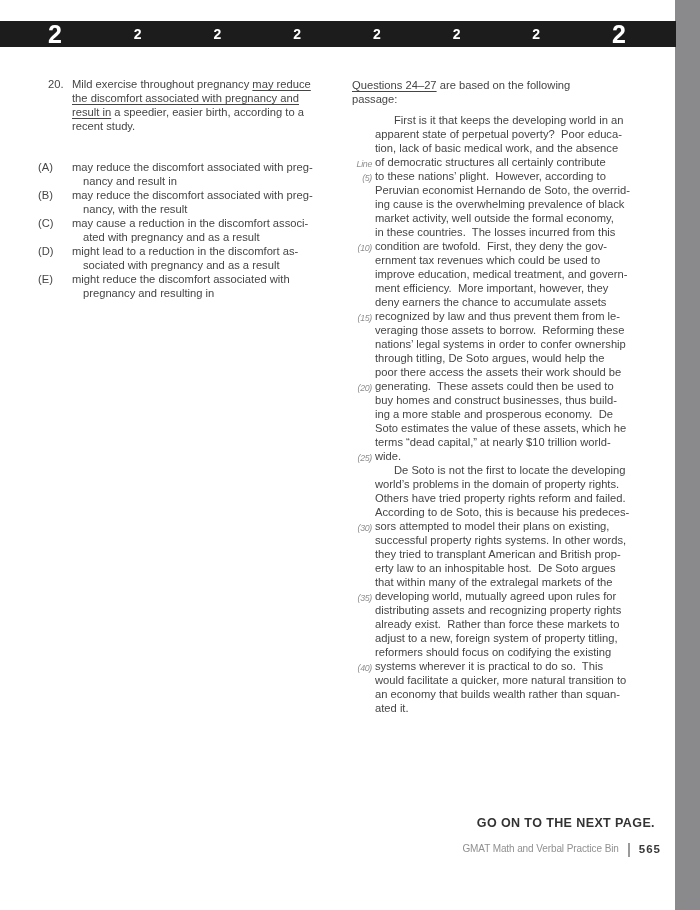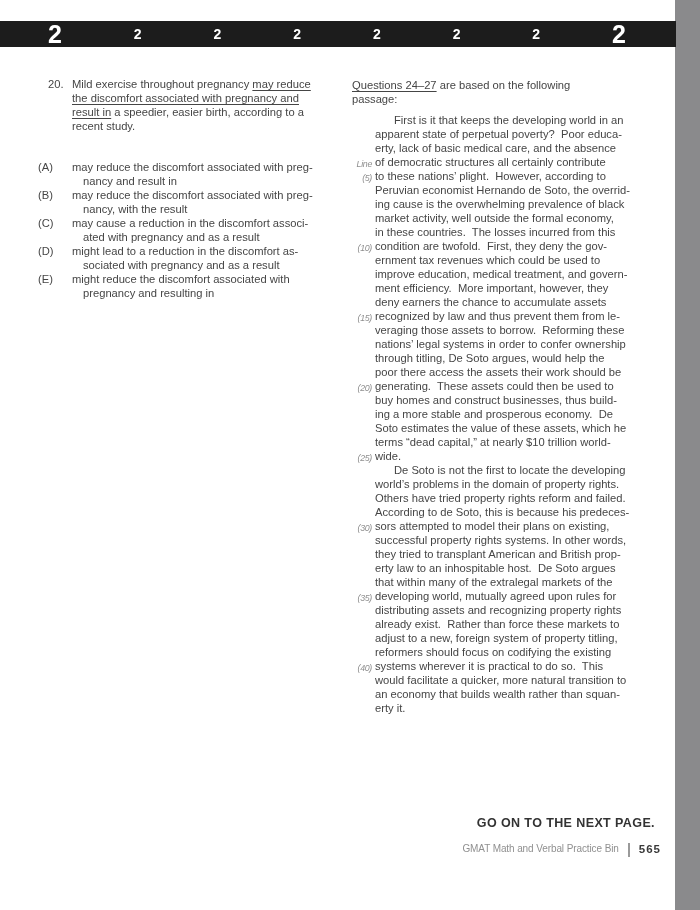--- a/index.html
+++ b/index.html
@@ -121,21 +121,21 @@
 </div>
 
 <div class="right-col">
   <div class="intro" id="intro">
       <div class="intro-line"><span class="u">Questions 24–27</span><span> are based on the following</span></div>
       <div class="intro-line"><span>passage:</span></div>
     </div>
   <div class="passage" id="passage">
       <div class="p-line ind">First is it that keeps the developing world in an</div>
       <div class="p-line">apparent state of perpetual poverty?  Poor educa-</div>
-      <div class="p-line">erty, lack of basic medical care, and the absence</div>
+      <div class="p-line">tion, lack of basic medical work, and the absence</div>
       <div class="p-line"><span class="marker">Line</span>of democratic structures all certainly contribute</div>
       <div class="p-line"><span class="marker">(5)</span>to these nations’ plight.  However, according to</div>
       <div class="p-line">Peruvian economist Hernando de Soto, the overrid-</div>
       <div class="p-line">ing cause is the overwhelming prevalence of black</div>
       <div class="p-line">market activity, well outside the formal economy,</div>
       <div class="p-line">in these countries.  The losses incurred from this</div>
       <div class="p-line"><span class="marker">(10)</span>condition are twofold.  First, they deny the gov-</div>
       <div class="p-line">ernment tax revenues which could be used to</div>
       <div class="p-line">improve education, medical treatment, and govern-</div>
       <div class="p-line">ment efficiency.  More important, however, they</div>
@@ -161,21 +161,21 @@
       <div class="p-line">erty law to an inhospitable host.  De Soto argues</div>
       <div class="p-line">that within many of the extralegal markets of the</div>
       <div class="p-line"><span class="marker">(35)</span>developing world, mutually agreed upon rules for</div>
       <div class="p-line">distributing assets and recognizing property rights</div>
       <div class="p-line">already exist.  Rather than force these markets to</div>
       <div class="p-line">adjust to a new, foreign system of property titling,</div>
       <div class="p-line">reformers should focus on codifying the existing</div>
       <div class="p-line"><span class="marker">(40)</span>systems wherever it is practical to do so.  This</div>
       <div class="p-line">would facilitate a quicker, more natural transition to</div>
       <div class="p-line">an economy that builds wealth rather than squan-</div>
-      <div class="p-line">erty it.</div>
+      <div class="p-line">ated it.</div>
     </div>
 </div>
 
 <div class="go-on">GO ON TO THE NEXT PAGE.</div>
 <div class="book-line">
   <span class="book-title">GMAT Math and Verbal Practice Bin</span>
   <span class="footer-divider"></span>
   <span class="page-num">565</span>
 </div>
 

